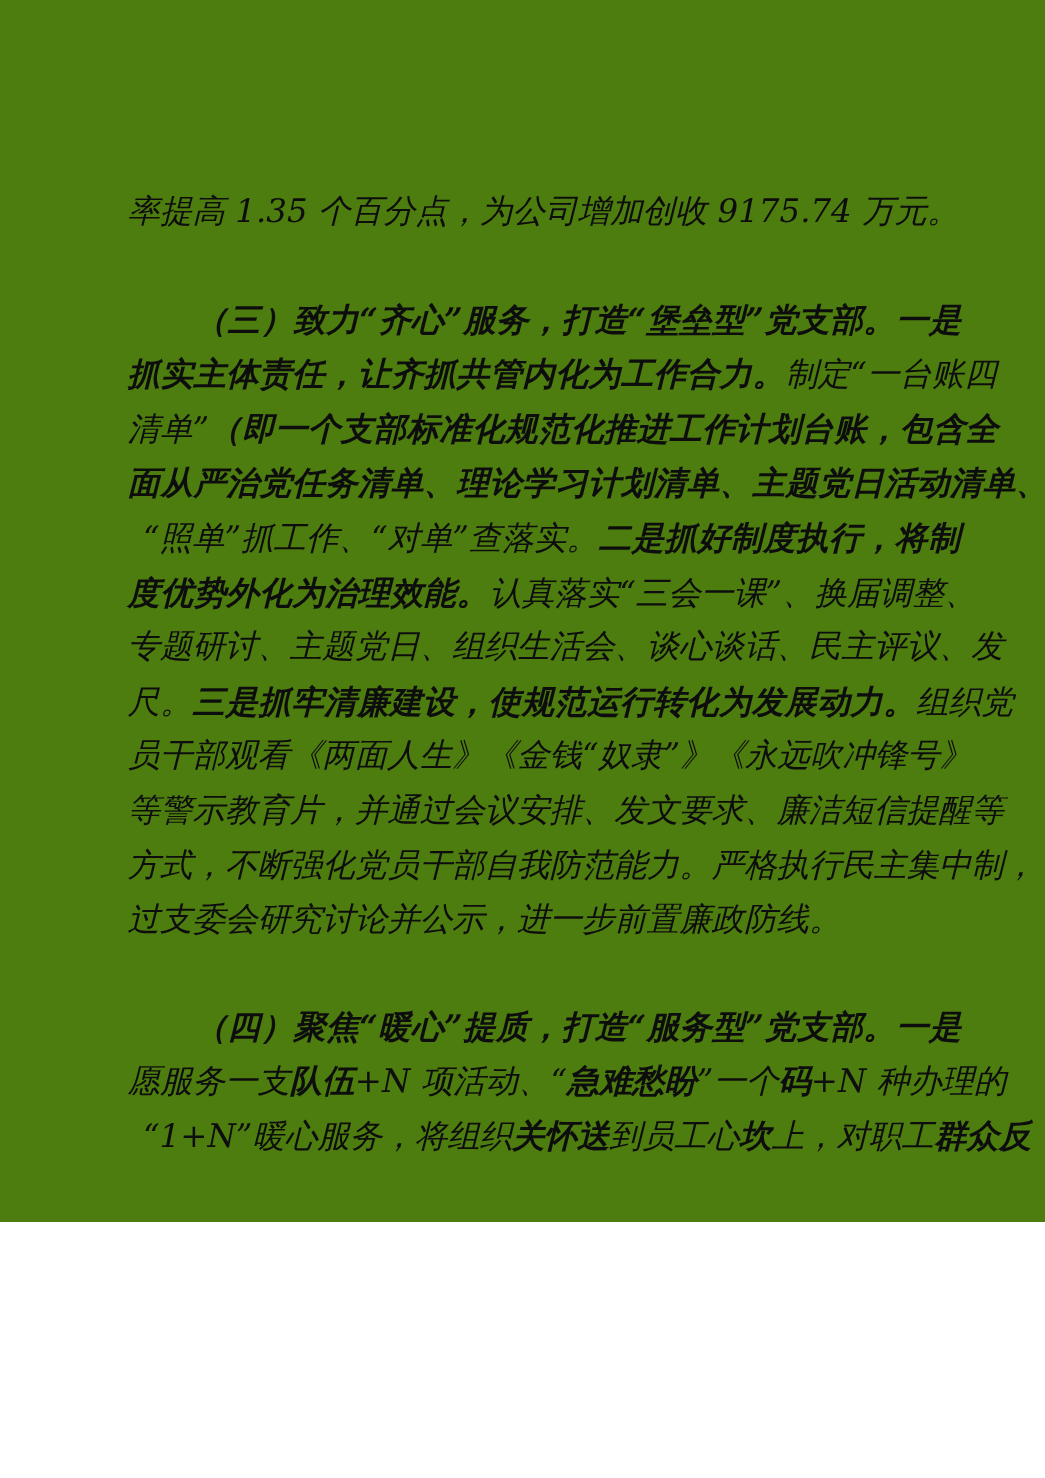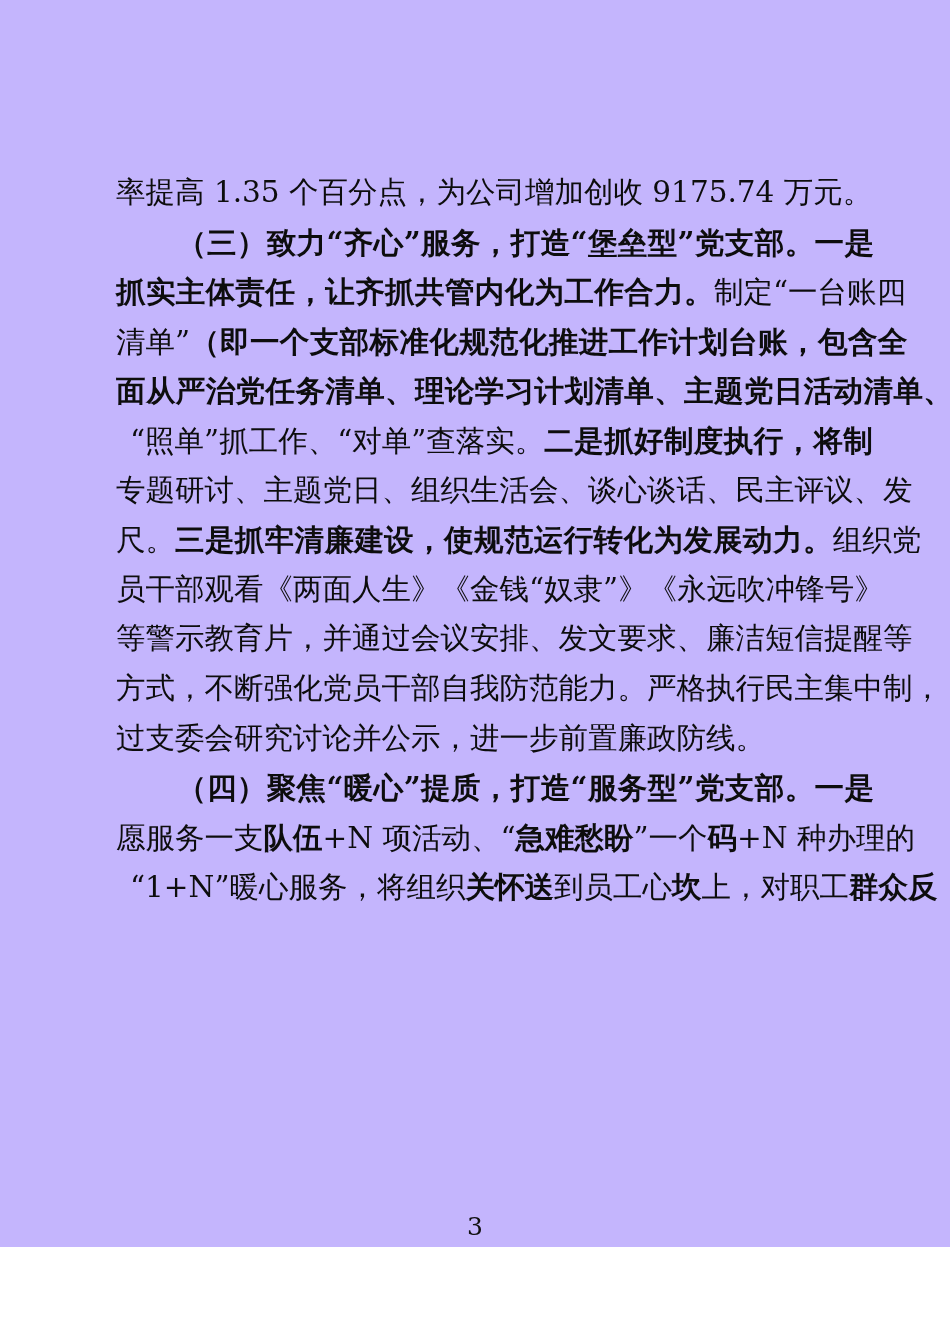--- a/index.html
+++ b/index.html
@@ -7,24 +7,25 @@
     padding: 0;
     background: #ffffff;
   }
   body {
     font-family: "DejaVu Serif", serif;
   }
 
   .page {
     position: relative;
     width: 950px;
-    height: 1247px;
-    background: #c4b5fd;
+    height: 1111px;
+    background: #4d7c0f;
     overflow: hidden;
     box-sizing: border-box;
+    font-style: italic;
   }
 
   .page-body {
     position: absolute;
     left: 116px;
     top: 168px;
     width: 722px;
   }
 
   
@@ -65,21 +66,21 @@
   .numb {
     font-family: "DejaVu Sans", "Liberation Sans", sans-serif;
     font-weight: 700;
   }
   
   .ink {
     font-weight: 700;
   }
 
   
-  .indent2 { padding-left: 61px; }
+  .indent2 { padding-left: 61px; margin-top: 48px; }
   
   .qstart  { padding-left: 14px; }
 
   .folio {
     position: absolute;
     left: 0;
     top: 1212px;
     width: 950px;
     text-align: center;
     font-family: "DejaVu Serif", "Liberation Serif", serif;
@@ -92,20 +93,21 @@
 
 <div class="page">
 
   <div class="page-body">
       <div class="ln"><span class="reg">率提高 </span><span class="num">1.35</span><span class="reg"> 个百分点，为公司增加创收 </span><span class="num">9175.74</span><span class="reg"> 万元。</span></div>
       <div class="ln indent2"><span class="bd">（三）致力“齐心”服务，打造“堡垒型”党支部。一是</span></div>
       <div class="ln"><span class="bd">抓实主体责任，让齐抓共管内化为工作合力。</span><span class="reg">制定“一台账四</span></div>
       <div class="ln"><span class="reg">清单”</span><span class="bd">（即一个支部标准化规范化推进工作计划台账，包含全</span></div>
       <div class="ln"><span class="bd">面从严治党任务清单、理论学习计划清单、主题党日活动清单、</span></div>
       <div class="ln qstart"><span class="reg">“照单”抓工作、“对单”查落实。</span><span class="bd">二是抓好制度执行，将制</span></div>
+      <div class="ln"><span class="bd">度优势外化为治理效能。</span><span class="reg">认真落实“三会一课”、换届调整、</span></div>
       <div class="ln"><span class="reg">专题研讨、主题党日、组织生活会、谈心谈话、民主评议、发</span></div>
       <div class="ln"><span class="reg">尺。</span><span class="bd">三是抓牢清廉建设，使规范运行转化为发展动力。</span><span class="reg">组织党</span></div>
       <div class="ln"><span class="reg">员干部观看《两面人生》《金钱“奴隶”》《永远吹冲锋号》</span></div>
       <div class="ln"><span class="reg">等警示教育片，并通过会议安排、发文要求、廉洁短信提醒等</span></div>
       <div class="ln"><span class="reg">方式，不断强化党员干部自我防范能力。严格执行民主集中制，</span></div>
       <div class="ln"><span class="reg">过支委会研究讨论并公示，进一步前置廉政防线。</span></div>
       <div class="ln indent2"><span class="bd">（四）聚焦“暖心”提质，打造“服务型”党支部。一是</span></div>
       <div class="ln"><span class="reg">愿服务一支</span><span class="ink">队伍</span><span class="num">+N</span><span class="reg"> 项活动、“</span><span class="ink">急难愁盼</span><span class="reg">”一个</span><span class="ink">码</span><span class="num">+N</span><span class="reg"> 种办理的</span></div>
       <div class="ln qstart"><span class="reg">“</span><span class="num">1+N</span><span class="reg">”暖心服务，将组织</span><span class="ink">关怀送</span><span class="reg">到员工心</span><span class="ink">坎</span><span class="reg">上，对职工</span><span class="ink">群众反</span></div>
     </div>

